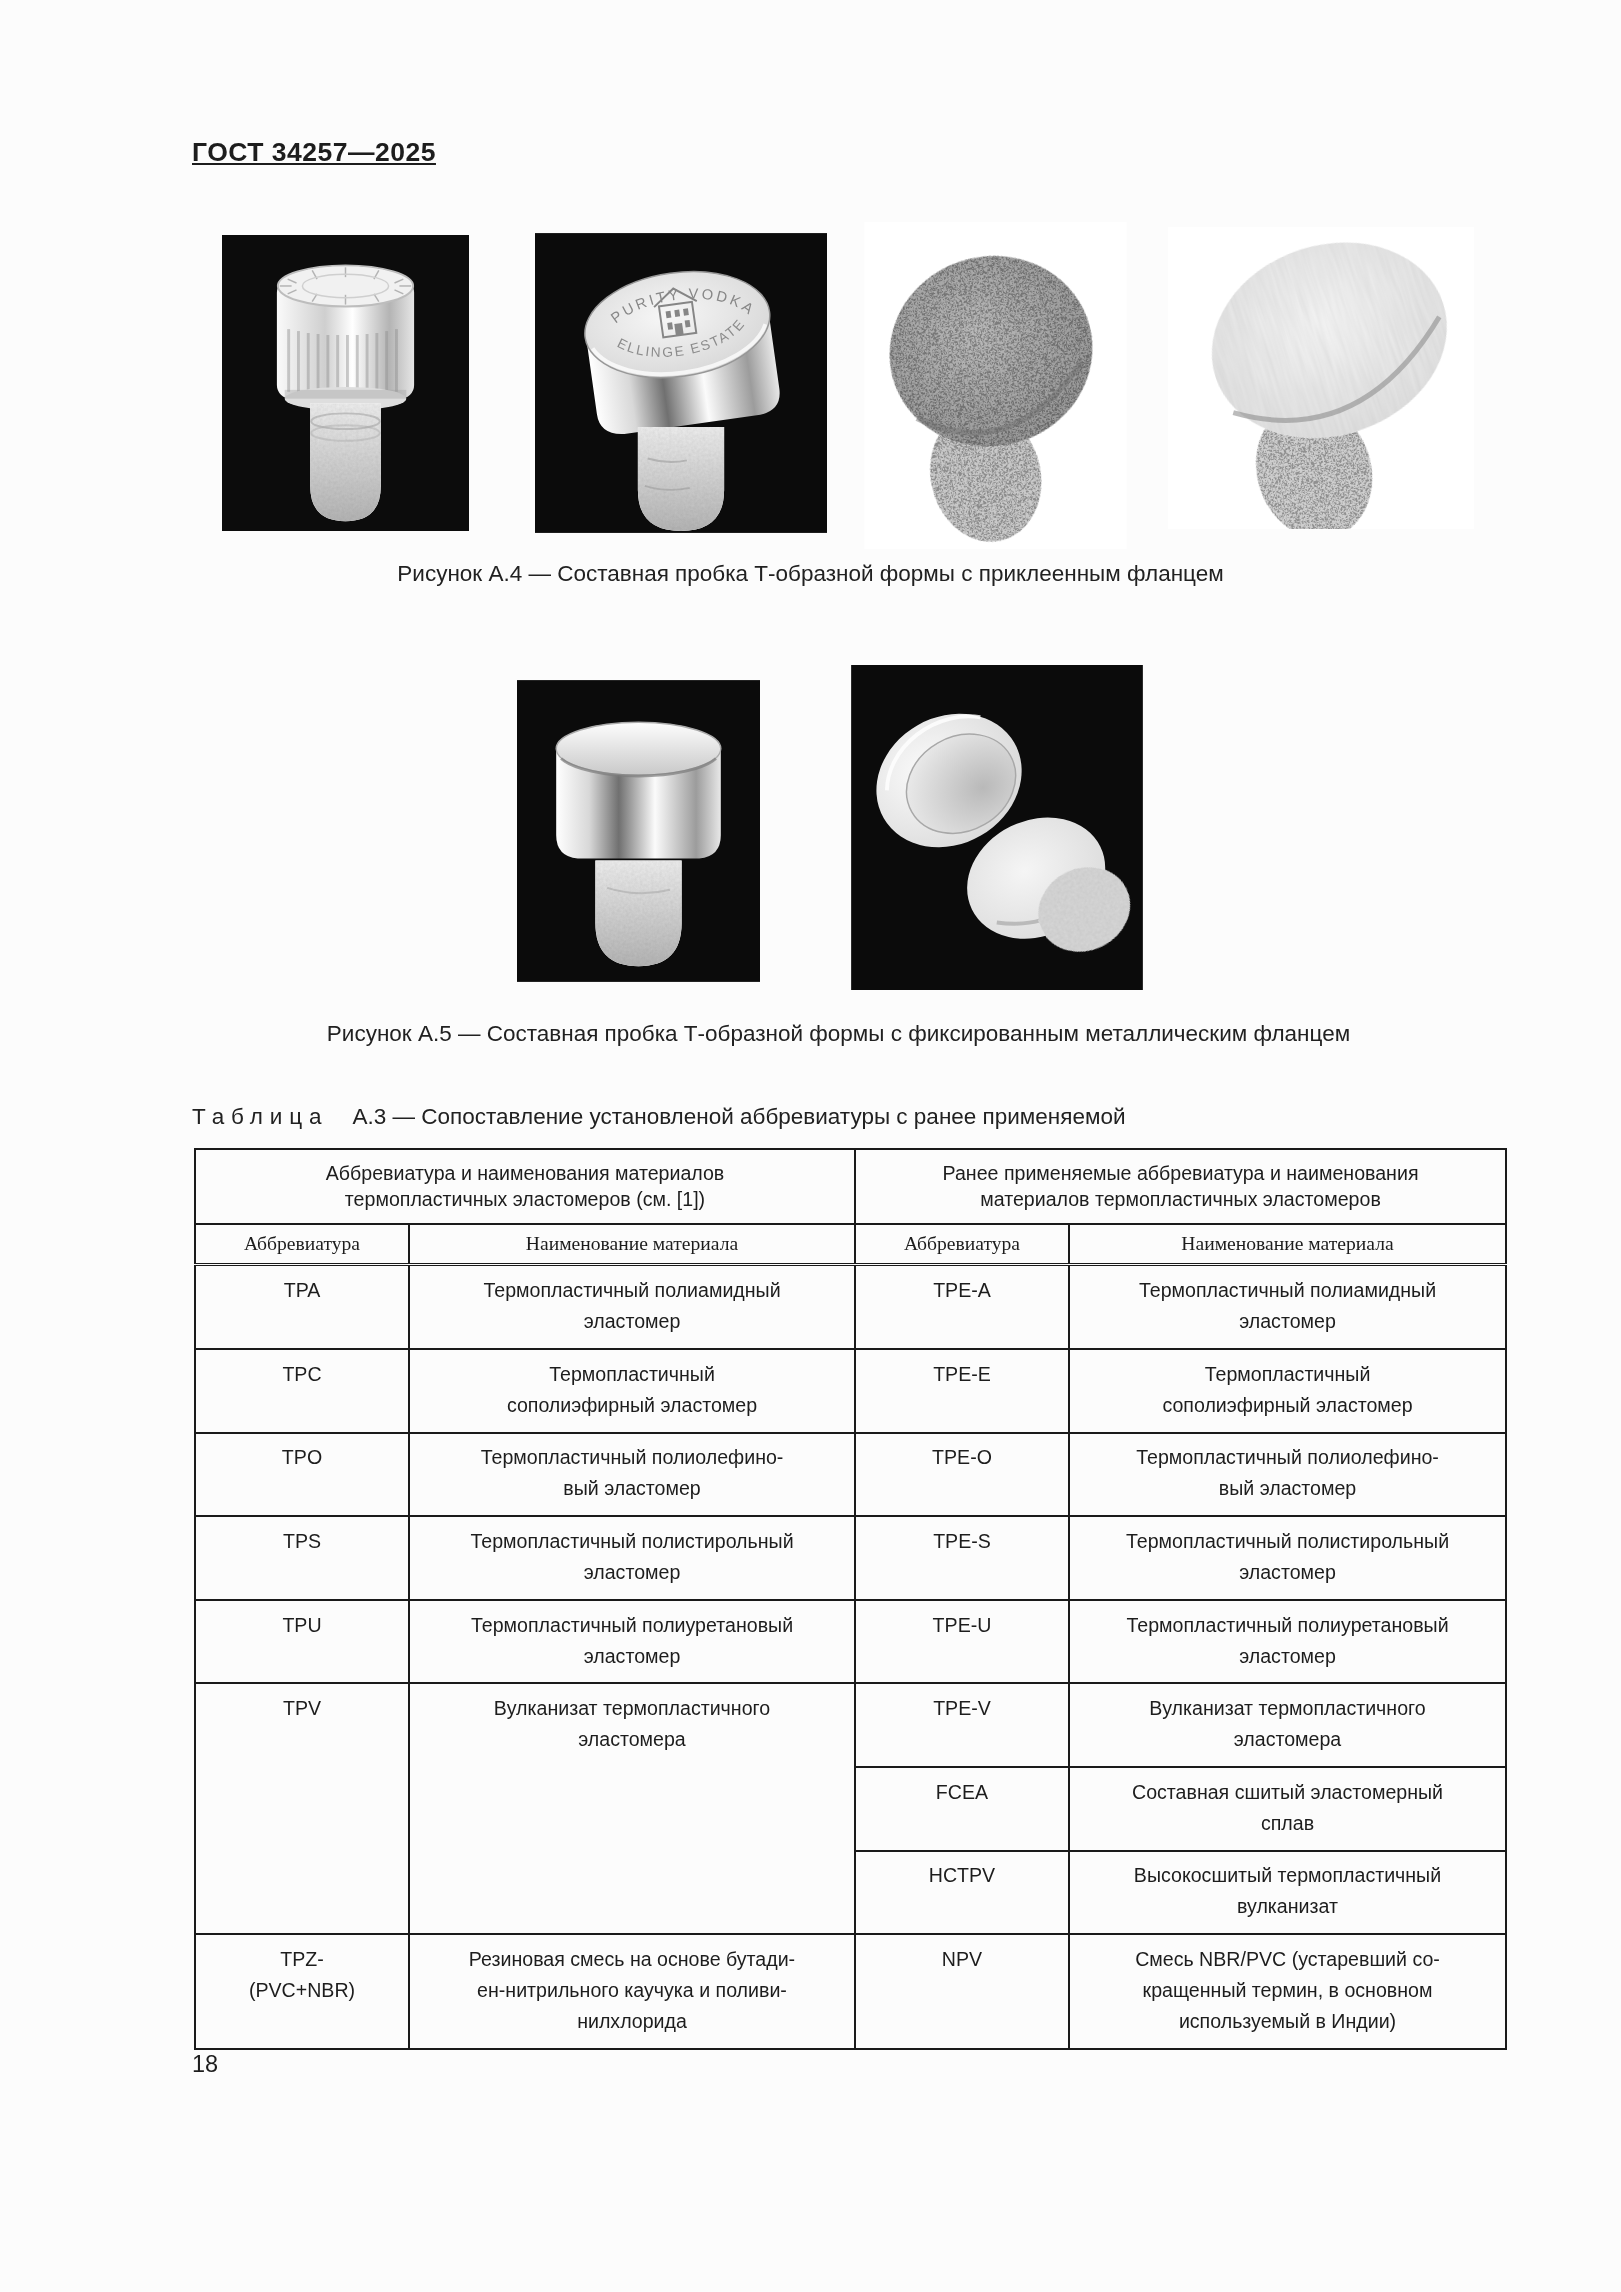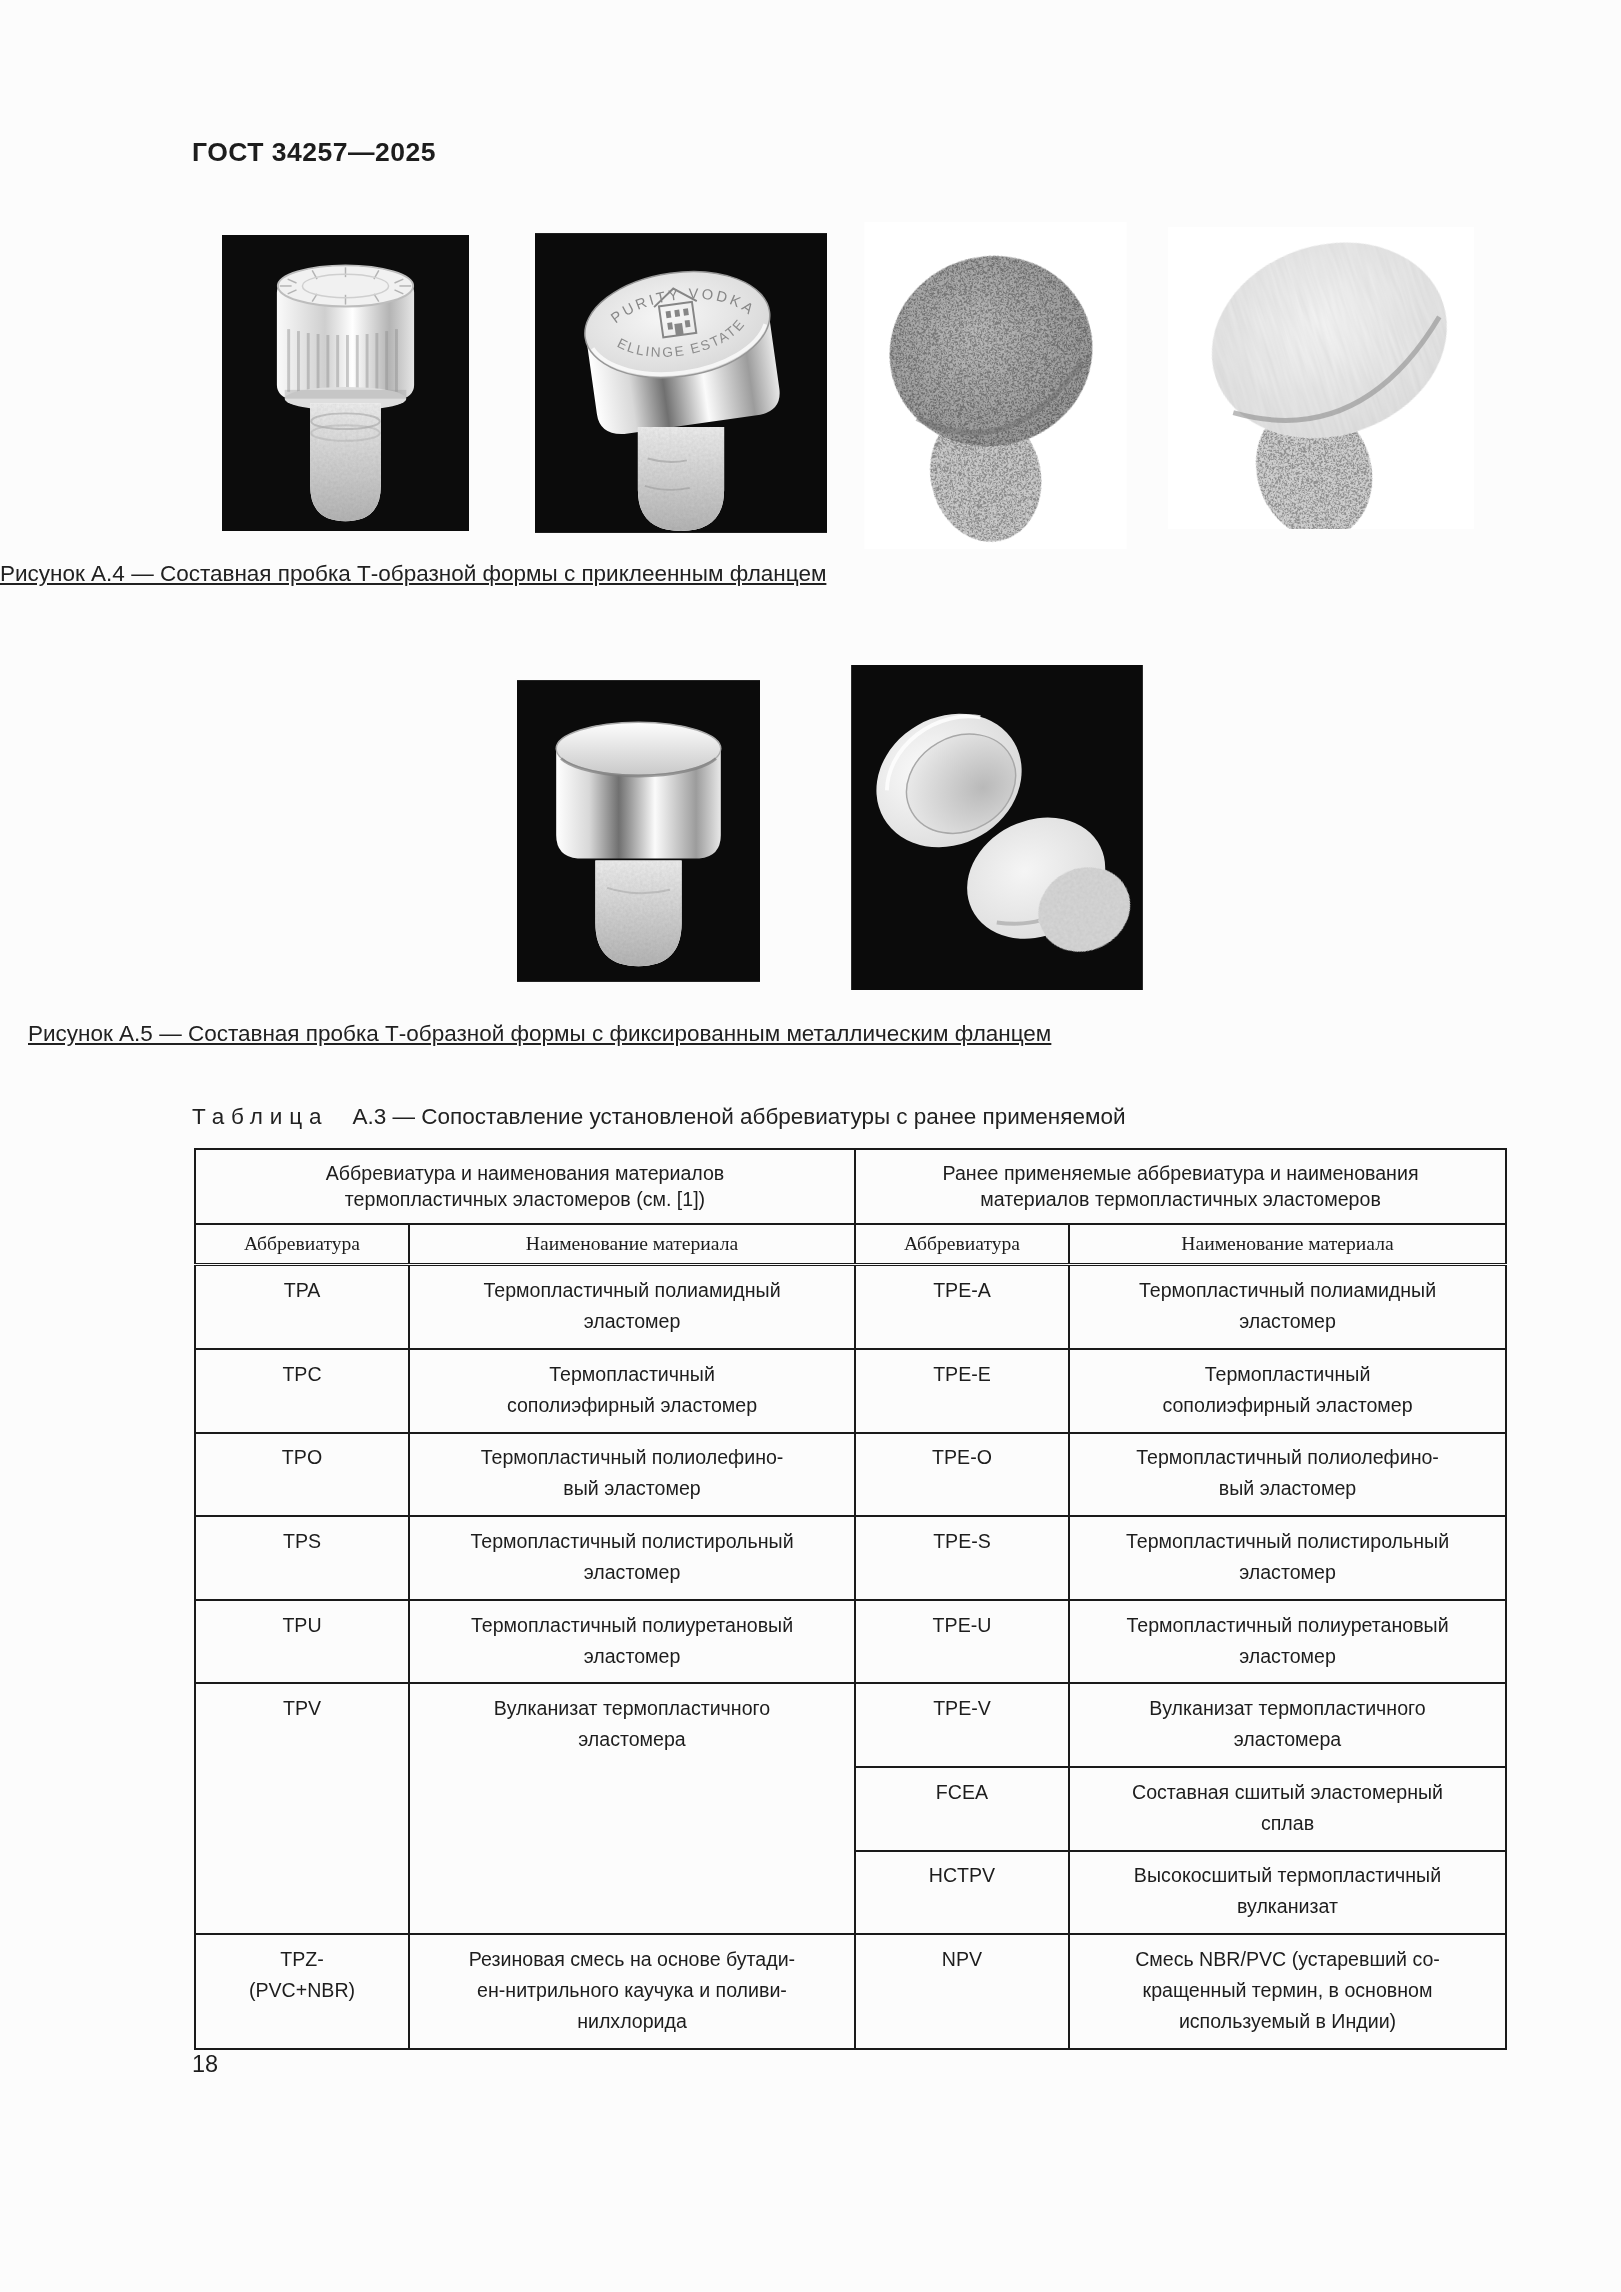--- a/index.html
+++ b/index.html
@@ -2,22 +2,22 @@
 <html><head>
 <meta charset="utf-8">
 <style>
   html,body{margin:0;padding:0;background:#e9e9e9;}
   #page{
     position:relative;width:1621px;height:2293px;margin:0 auto;
     background:#fcfcfc;color:#1d1d1d;
     font-family:"Liberation Sans","DejaVu Sans",sans-serif;
     overflow:hidden;
   }
-  .doc-header{position:absolute;left:192px;top:137px;font-size:26.5px;font-weight:bold;letter-spacing:0.5px;}
-  .caption{position:absolute;left:0;width:1621px;font-size:22.5px;color:#212121;text-decoration:underline;}
+  .doc-header{position:absolute;left:192px;top:137px;font-size:26.5px;font-weight:bold;letter-spacing:0.5px;text-decoration:underline;}
+  .caption{position:absolute;left:0;width:1621px;text-align:center;font-size:22.5px;color:#212121;}
   .cap-a4{top:561px;}
   .cap-a5{top:1021px;padding-left:28px;}
   .photo{position:absolute;}
   .photo svg{display:block;}
   .table-title{position:absolute;left:192px;top:1104px;font-size:22.5px;color:#212121;}
   .table-title .sp{letter-spacing:6.9px;margin-right:24px;}
   .gtable{
     position:absolute;left:194px;top:1148px;width:1310px;
     border-collapse:collapse;table-layout:fixed;
     font-size:19.6px;color:#1d1d1d;

